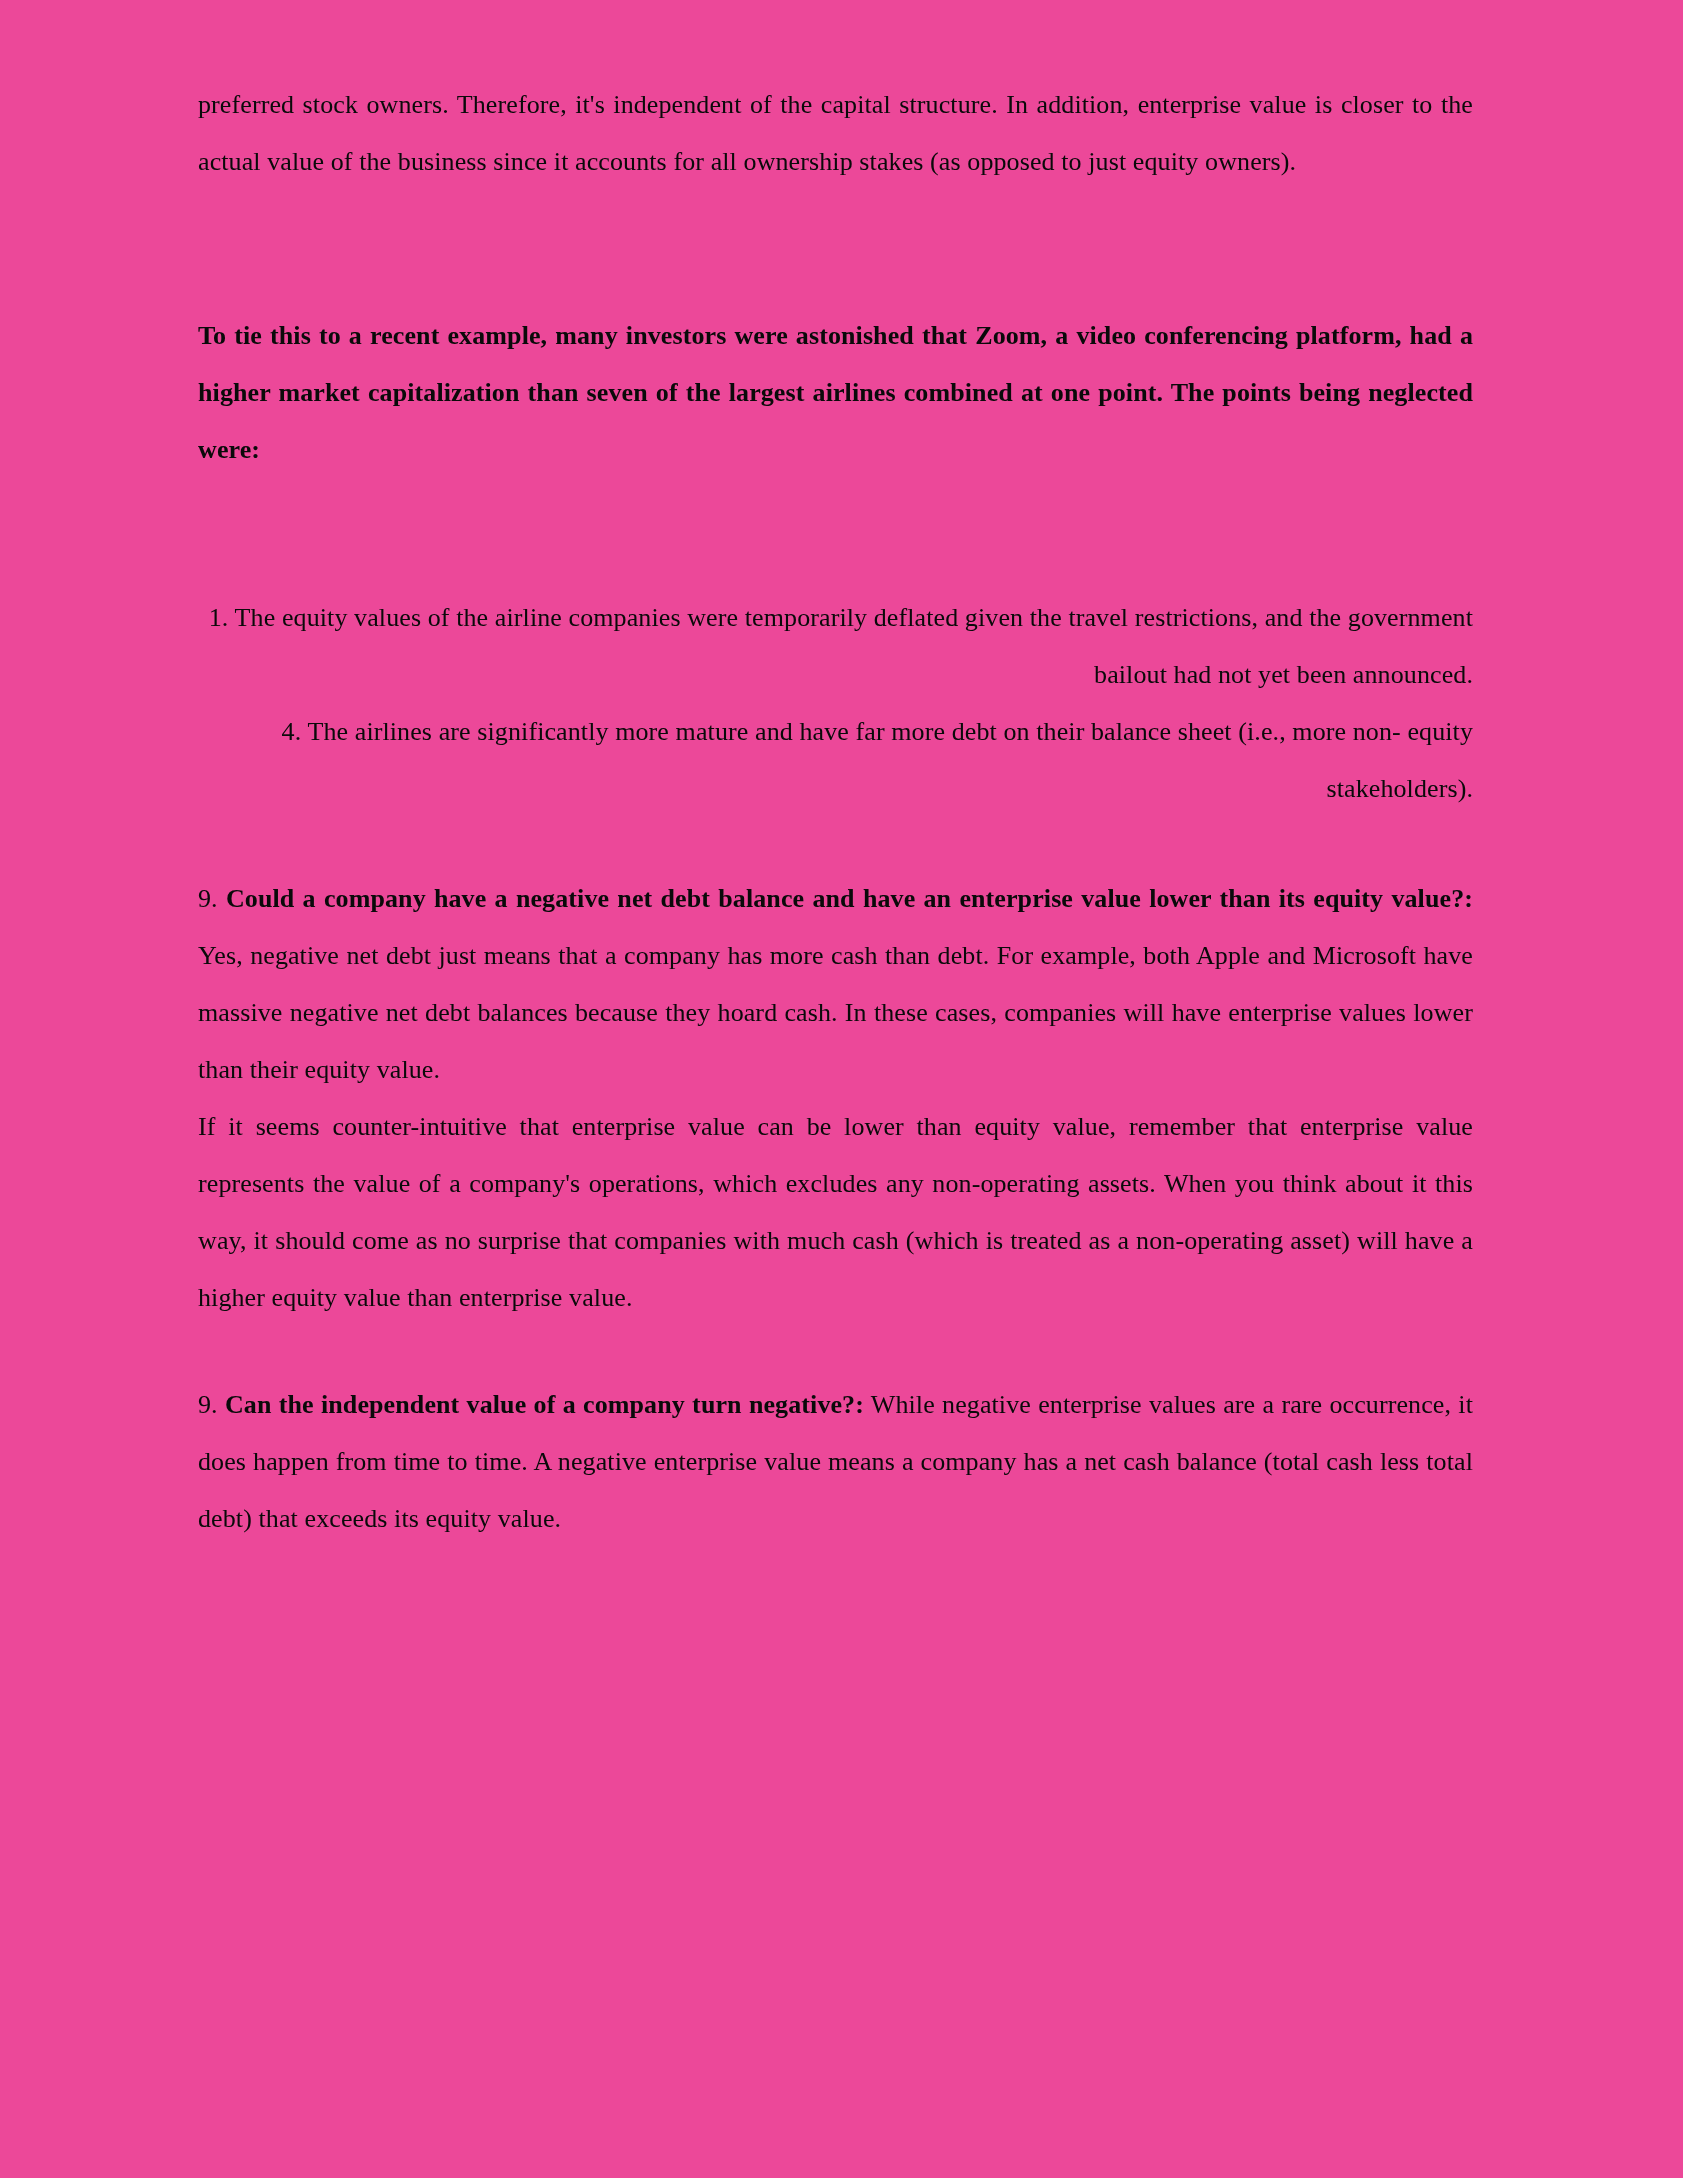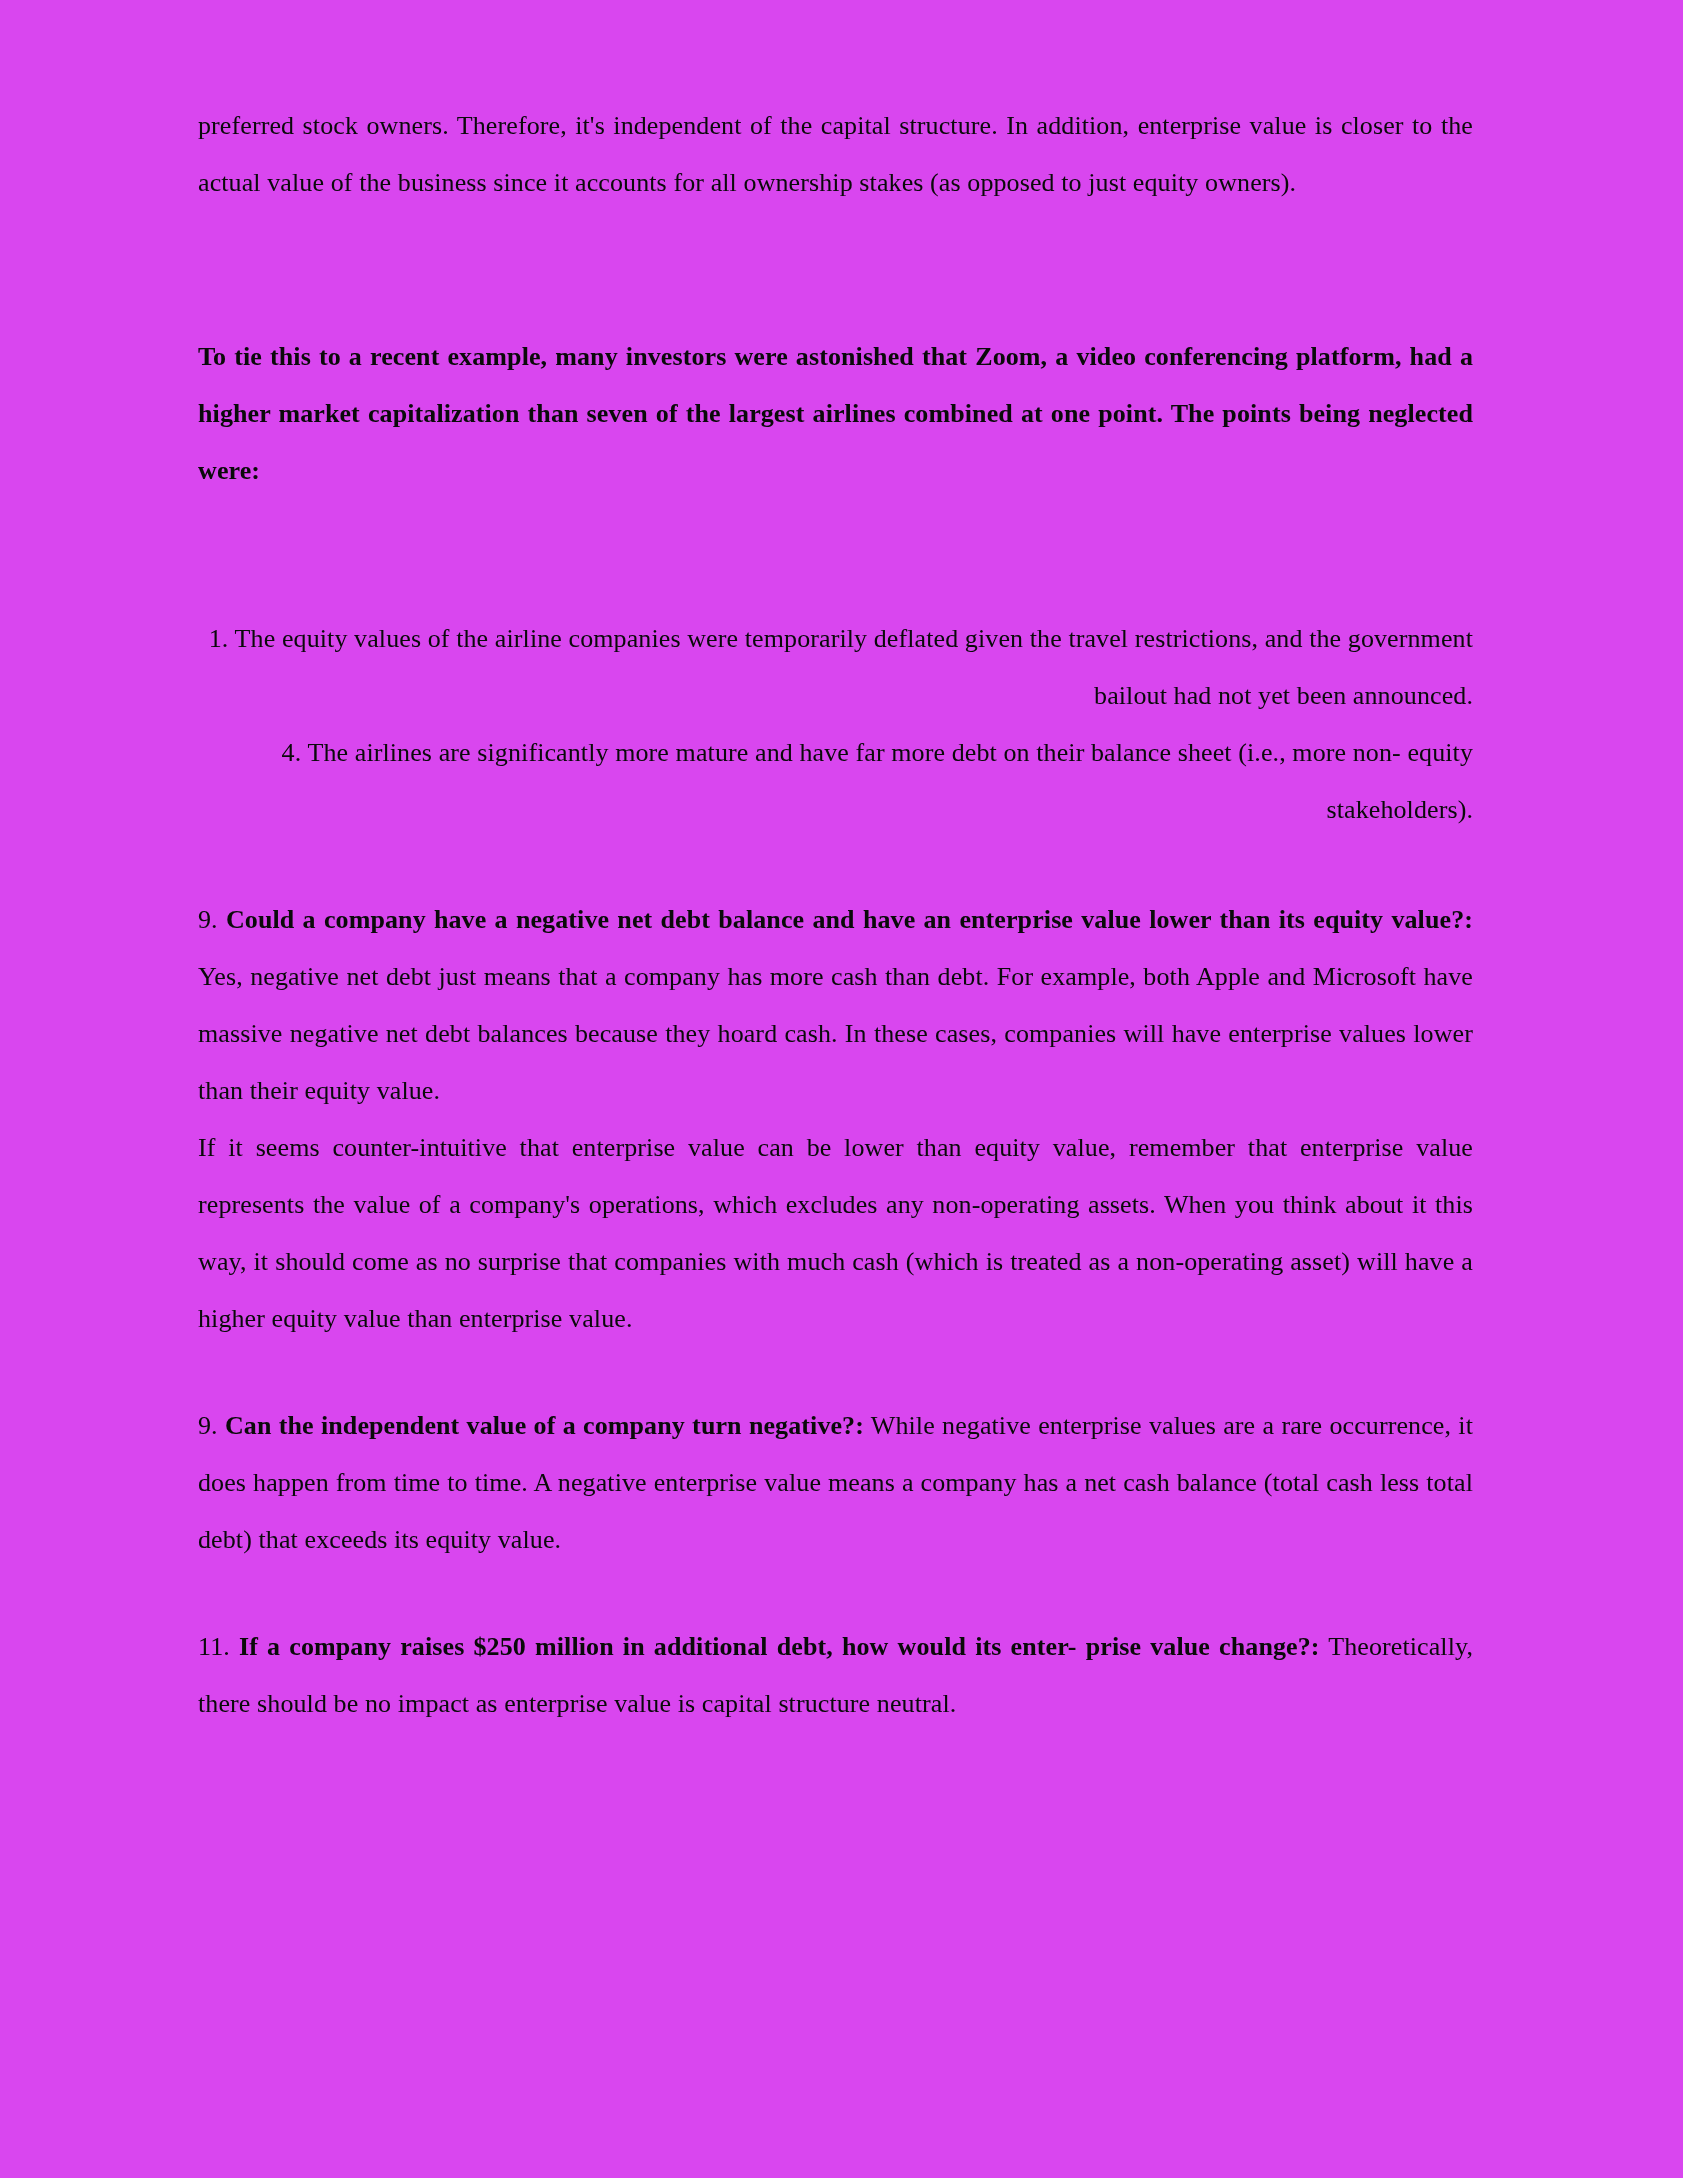--- a/index.html
+++ b/index.html
@@ -11,22 +11,22 @@
     width: 1683px;
     height: 2178px;
     overflow: hidden;
     font-family: "Liberation Serif", "DejaVu Serif", serif;
     color: #0a0a0a;
   }
   .page {
     box-sizing: border-box;
     width: 1683px;
     height: 2178px;
-    background: #d946ef;
-    padding: 97px 210px 0 198px;
+    background: #ec4899;
+    padding: 76px 210px 0 198px;
   }
   .para {
     margin: 0;
     font-size: 26px;
     line-height: 57px;
     text-align: justify;
     letter-spacing: 0.1px;
   }
   .gap-large   { margin-bottom: 117px; }
   .gap-large-2 { margin-bottom: 111px; font-weight: bold; }
@@ -53,16 +53,15 @@
 
   <div class="para list-block gap-small">
     <div class="list-line">1. The equity values of the airline companies were temporarily deflated given the travel restrictions, and the government bailout had not yet been announced.</div>
     <div class="list-line">4. The airlines are significantly more mature and have far more debt on their balance sheet (i.e., more non- equity stakeholders).</div>
   </div>
 
   <p class="para gap-small-2"><span>9. </span><span class="bold">Could a company have a negative net debt balance and have an enterprise value lower than its equity value?:</span><span> Yes, negative net debt just means that a company has more cash than debt. For example, both Apple and Microsoft have massive negative net debt balances because they hoard cash. In these cases, companies will have enterprise values lower than their equity value.</span><span class="block">If it seems counter-intuitive that enterprise value can be lower than equity value, remember that enterprise value represents the value of a company's operations, which excludes any non-operating assets. When you think about it this way, it should come as no surprise that companies with much cash (which is treated as a non-operating asset) will have a higher equity value than enterprise value.</span></p>
 
   <p class="para gap-small-2"><span>9. </span><span class="bold">Can the independent value of a company turn negative?:</span><span> While negative enterprise values are a rare occurrence, it does happen from time to time. A negative enterprise value means a company has a net cash balance (total cash less total debt) that exceeds its equity value.</span></p>
 
-  <p class="para"><span>11. </span><span class="bold">If a company raises $250 million in additional debt, how would its enter- prise value change?:</span><span> Theoretically, there should be no impact as enterprise value is capital structure neutral.</span></p>
 
 </div>
 
 
 </body></html>

